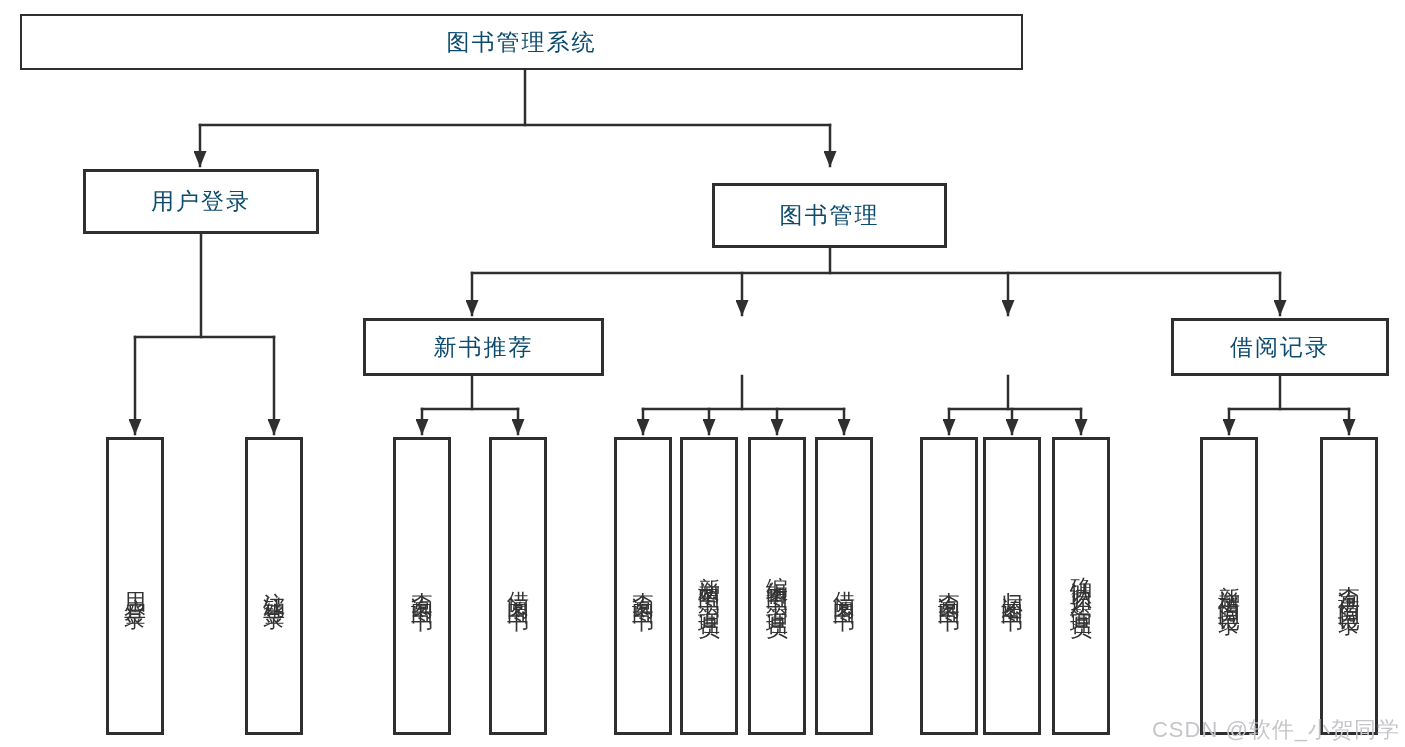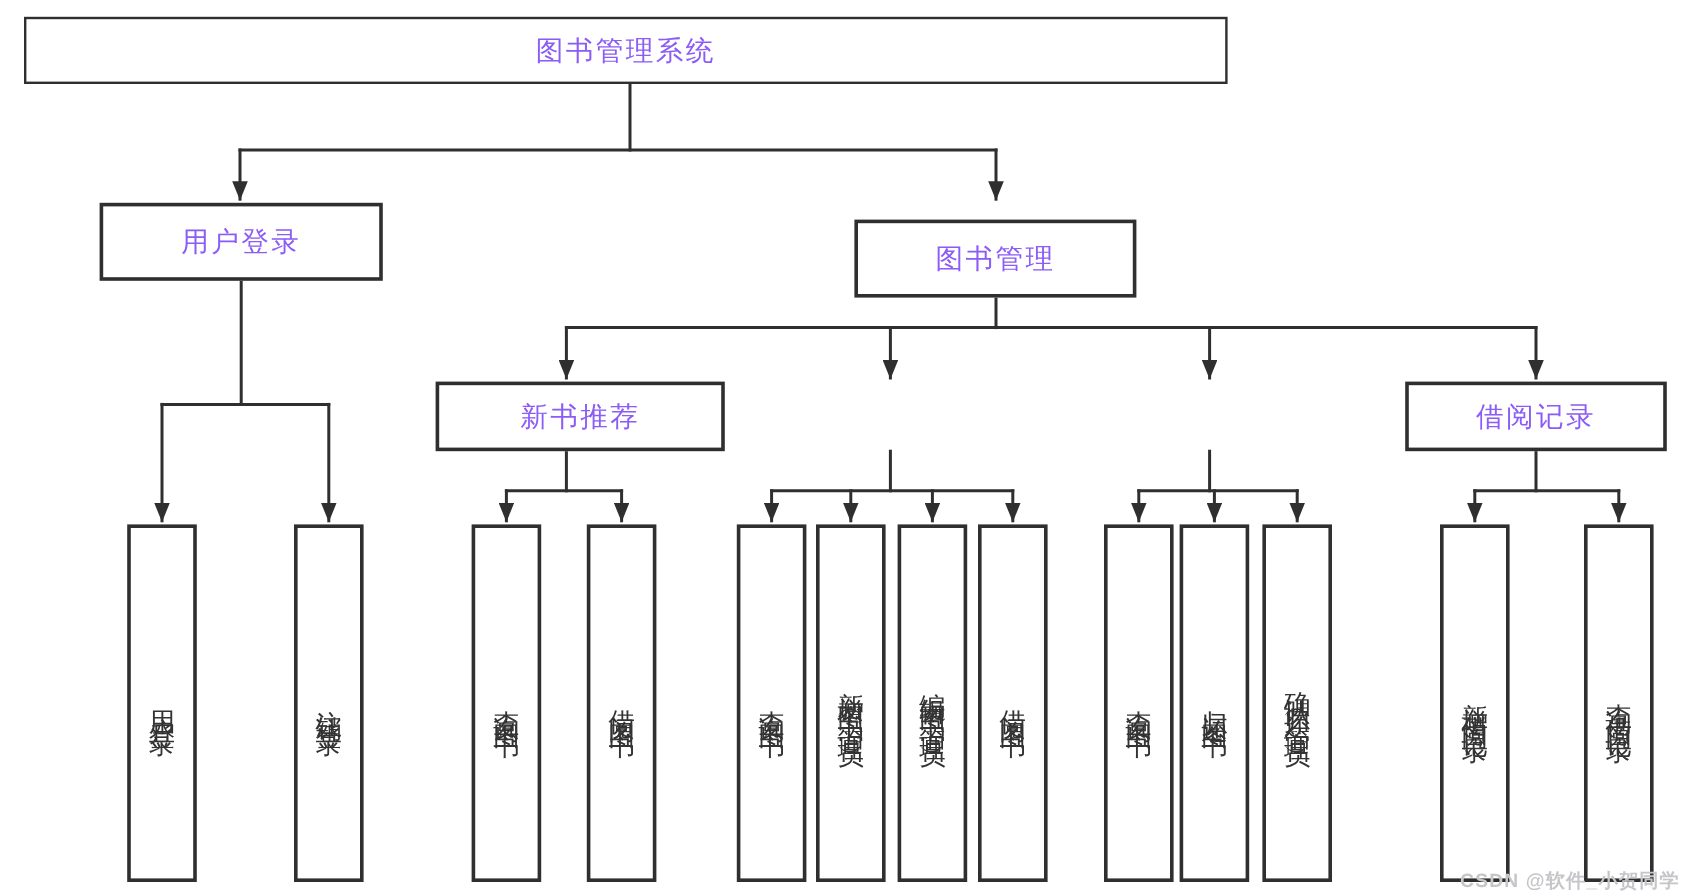--- a/index.html
+++ b/index.html
@@ -5,34 +5,34 @@
   html,body{margin:0;padding:0;background:#ffffff;}
   .canvas{
     position:relative;width:1405px;height:747px;background:#ffffff;overflow:hidden;
     font-family:"Liberation Sans","DejaVu Sans",sans-serif;color:#333333;
   }
   .wires{position:absolute;left:0;top:0;z-index:1;}
   .hnode{
     position:absolute;box-sizing:border-box;background:#ffffff;border:3px solid #2f2f2f;
     display:flex;align-items:center;justify-content:center;z-index:2;
   }
-  .hnode .lbl{font-size:23px;letter-spacing:2px;color:#8b5cf6;white-space:nowrap;}
+  .hnode .lbl{font-size:23px;letter-spacing:2px;color:#0c4a6e;white-space:nowrap;}
   .root{border-width:2px;}
   .vnode{
     position:absolute;box-sizing:border-box;background:#ffffff;border:3px solid #2f2f2f;
     top:437px;width:58px;height:298px;
     display:flex;align-items:center;justify-content:center;z-index:2;
   }
   .vnode .vlbl{
     writing-mode:vertical-rl;text-orientation:mixed;
     font-size:22px;letter-spacing:6px;line-height:1;color:#333333;white-space:nowrap;
   }
   .watermark{
     position:absolute;right:5px;bottom:2px;z-index:5;
-    font-size:16px;color:#c6c6ca;letter-spacing:1px;white-space:nowrap;font-weight:bold;
+    font-size:22px;color:#c6c6ca;letter-spacing:1px;white-space:nowrap;
   }
 </style>
 </head>
 <body>
 
 <div class="canvas">
 
   <svg class="wires" width="1405" height="747" viewBox="0 0 1405 747">
     <defs>
       <marker id="ah" viewBox="0 0 16 13" refX="15" refY="6.5" markerWidth="16" markerHeight="13" markerUnits="userSpaceOnUse" orient="auto">

